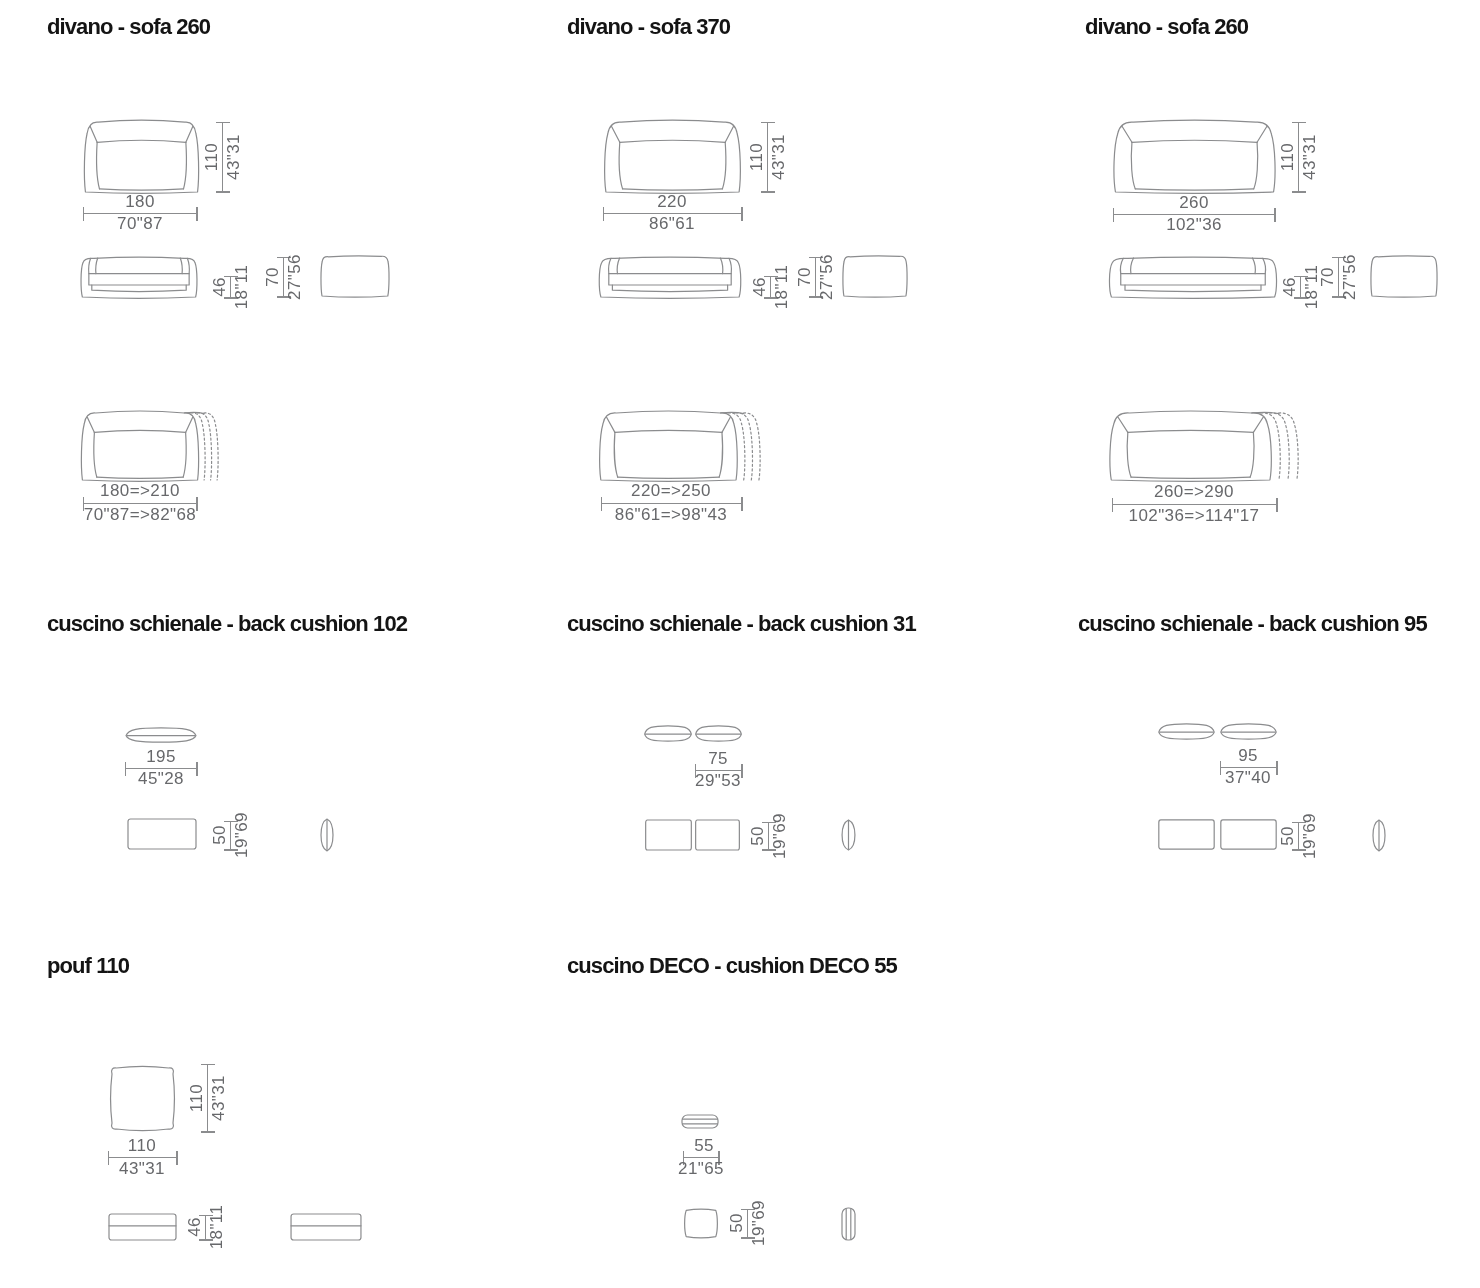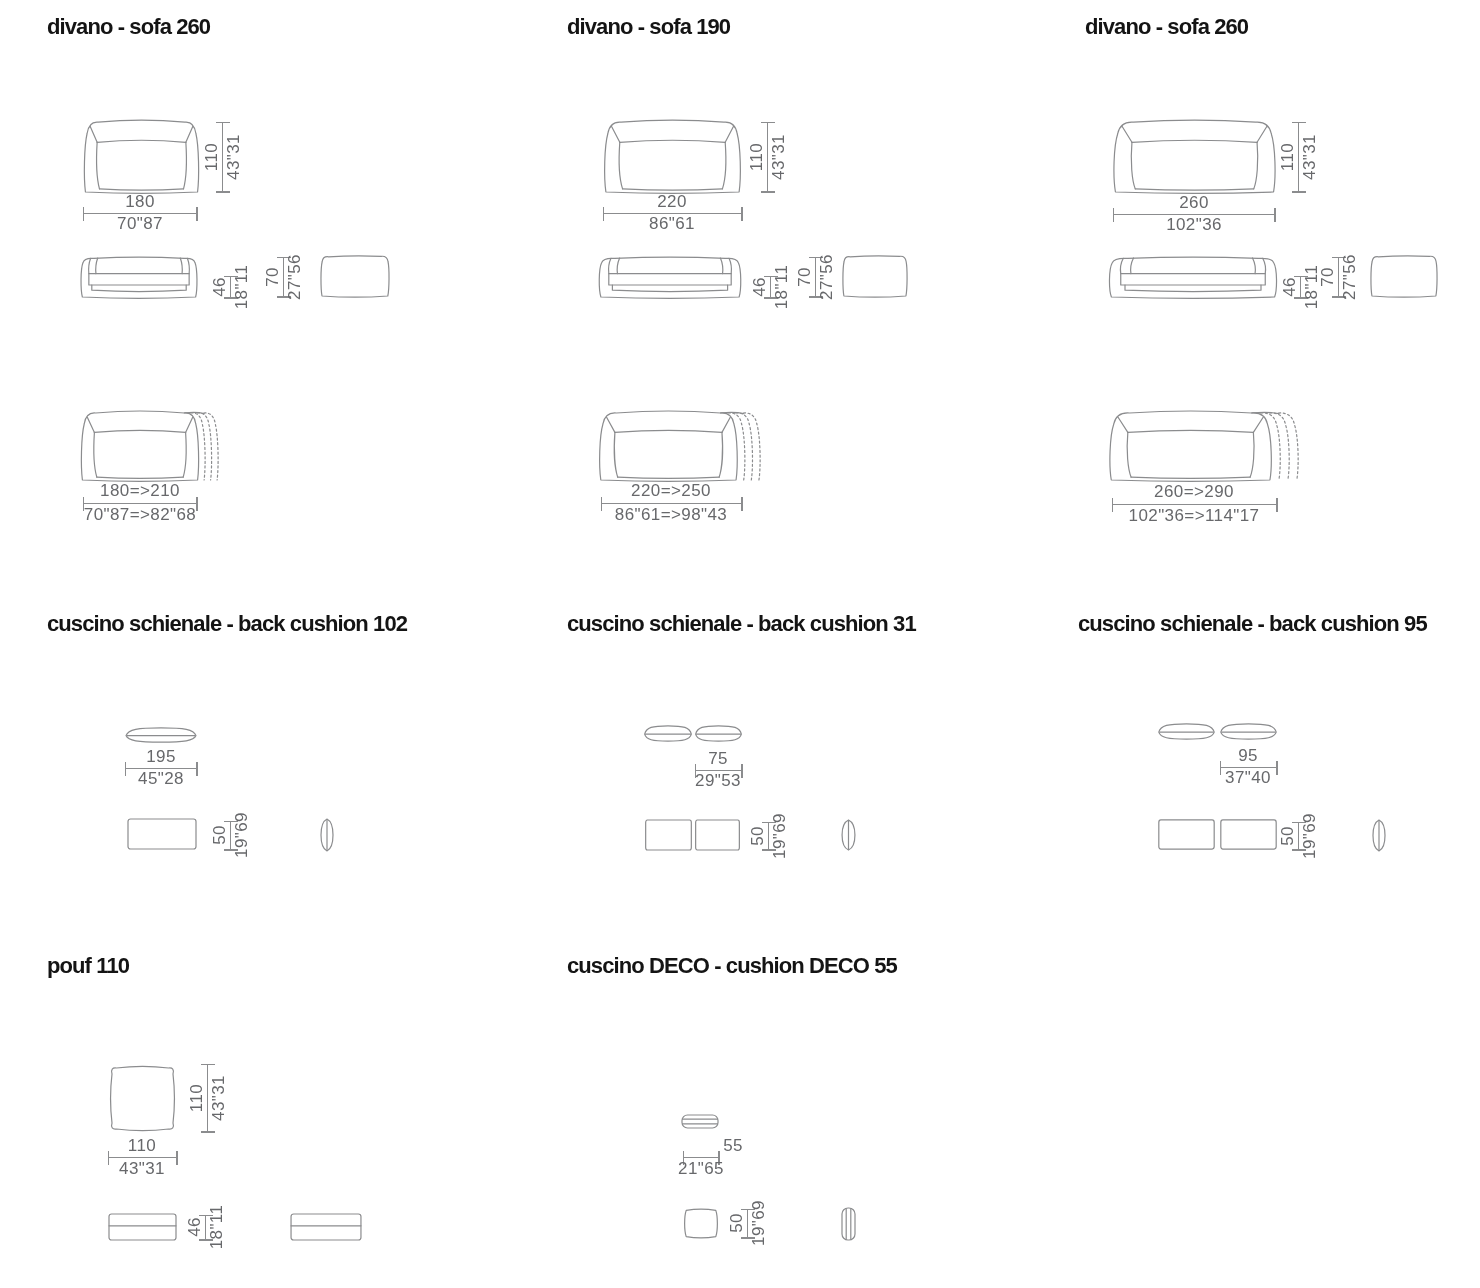--- a/index.html
+++ b/index.html
@@ -129,21 +129,21 @@
       </svg>
     <svg class="draw" style="left:80px;top:410px;width:138px;height:73px" viewBox="0 0 138 73" preserveAspectRatio="none">
         <use href="#g-sofa-ext"></use>
       </svg>
     <div class="hdim" style="left:83px;top:503px;width:114px"></div>
     <div class="hlabel" style="left:140px;top:491px">180=&gt;210</div>
     <div class="hlabel" style="left:140px;top:515px">70"87=&gt;82"68</div>
   </div>
 
   <div>
-    <div class="title" style="left:567px;top:16px">divano - sofa 190</div>
+    <div class="title" style="left:567px;top:16px">divano - sofa 370</div>
     <svg class="draw" style="left:603px;top:119px;width:139px;height:76px" viewBox="0 0 120 76" preserveAspectRatio="none">
         <use href="#g-sofa-front"></use>
       </svg>
     <div class="vdim" style="left:767px;top:122px;height:70px"></div>
     <div class="vlabel" style="left:757px;top:157px">110</div>
     <div class="vlabel" style="left:779px;top:157px">43"31</div>
     <div class="hdim" style="left:603px;top:213px;width:139px"></div>
     <div class="hlabel" style="left:672px;top:202px">220</div>
     <div class="hlabel" style="left:672px;top:224px">86"61</div>
     <svg class="draw" style="left:598px;top:257px;width:144px;height:42px" viewBox="0 0 120 42" preserveAspectRatio="none">
@@ -287,21 +287,21 @@
         <use href="#g-pouf-front"></use>
       </svg>
   </div>
 
   <div>
     <div class="title" style="left:567px;top:955px">cuscino DECO - cushion DECO 55</div>
     <svg class="draw" style="left:681px;top:1114px;width:38px;height:15px" viewBox="0 0 38 15" preserveAspectRatio="none">
         <use href="#g-deco-top"></use>
       </svg>
     <div class="hdim" style="left:683px;top:1157px;width:36px"></div>
-    <div class="hlabel" style="left:733px;top:1146px">55</div>
+    <div class="hlabel" style="left:704px;top:1146px">55</div>
     <div class="hlabel" style="left:701px;top:1169px">21"65</div>
     <svg class="draw" style="left:683px;top:1208px;width:36px;height:31px" viewBox="0 0 36 31" preserveAspectRatio="none">
         <use href="#g-deco-front"></use>
       </svg>
     <div class="vdim" style="left:747px;top:1209px;height:29px"></div>
     <div class="vlabel" style="left:737px;top:1223px">50</div>
     <div class="vlabel" style="left:759px;top:1223px">19"69</div>
     <svg class="draw" style="left:841px;top:1207px;width:15px;height:34px" viewBox="0 0 15 34" preserveAspectRatio="none">
         <use href="#g-deco-side"></use>
       </svg>

